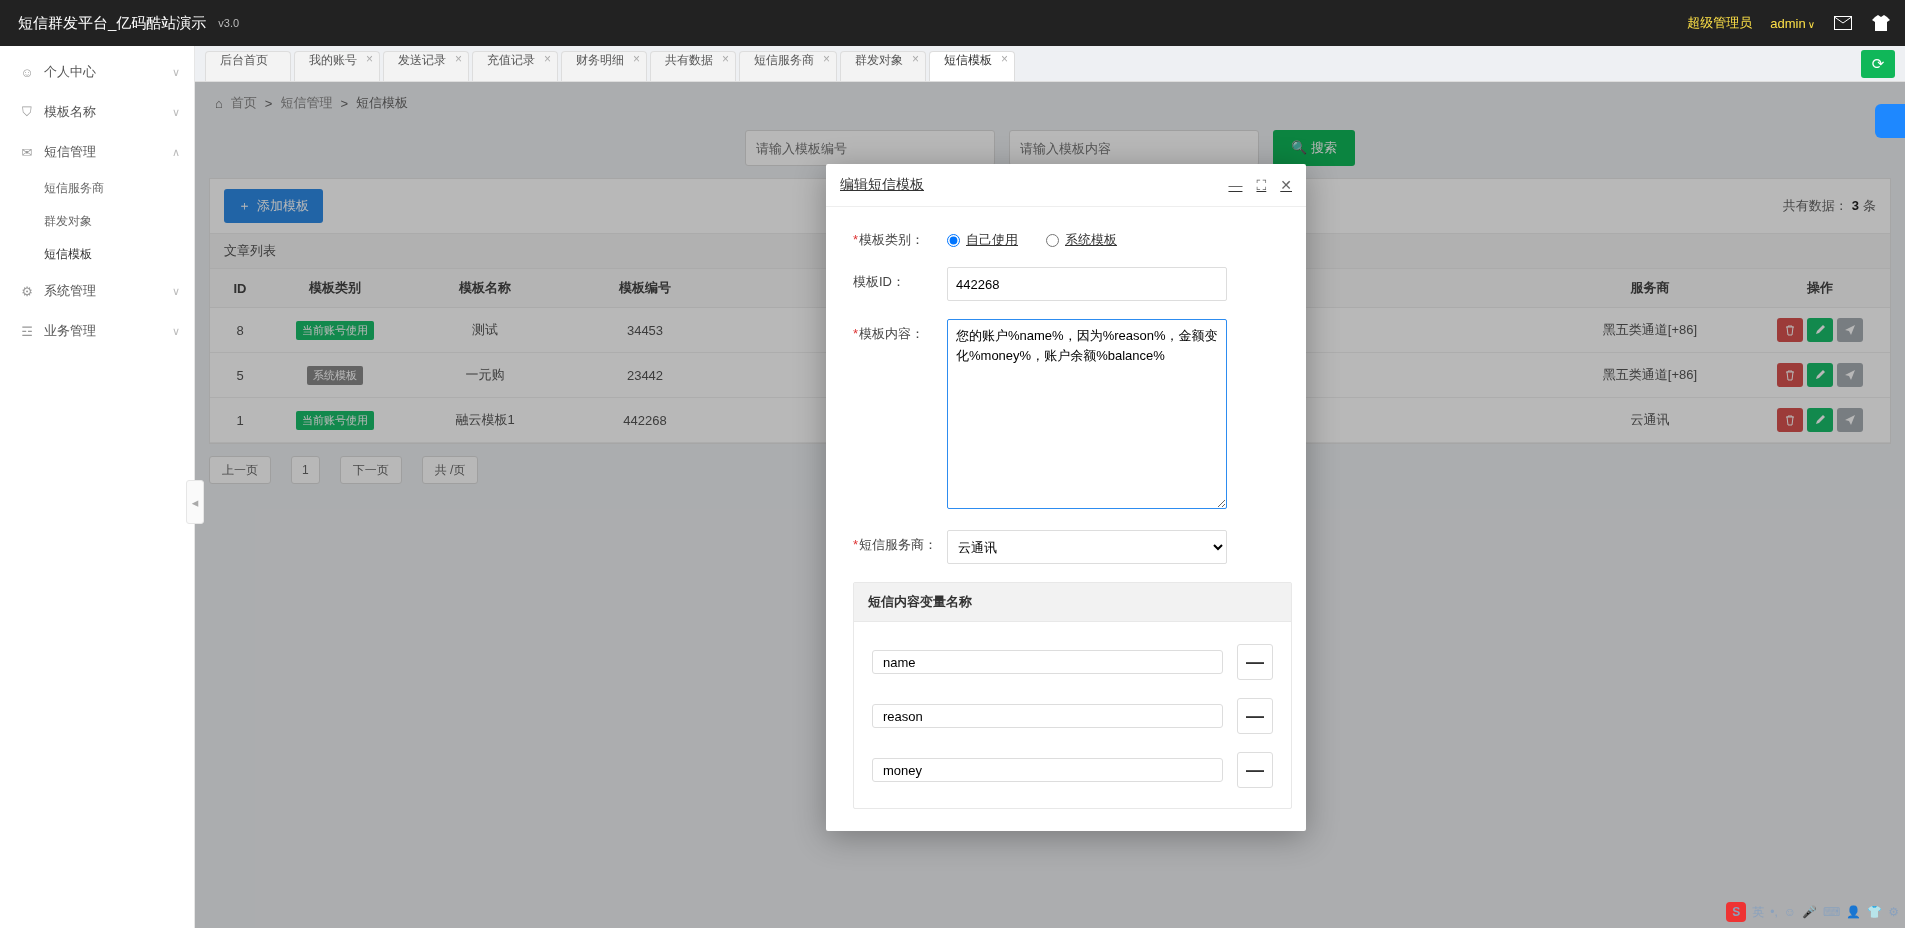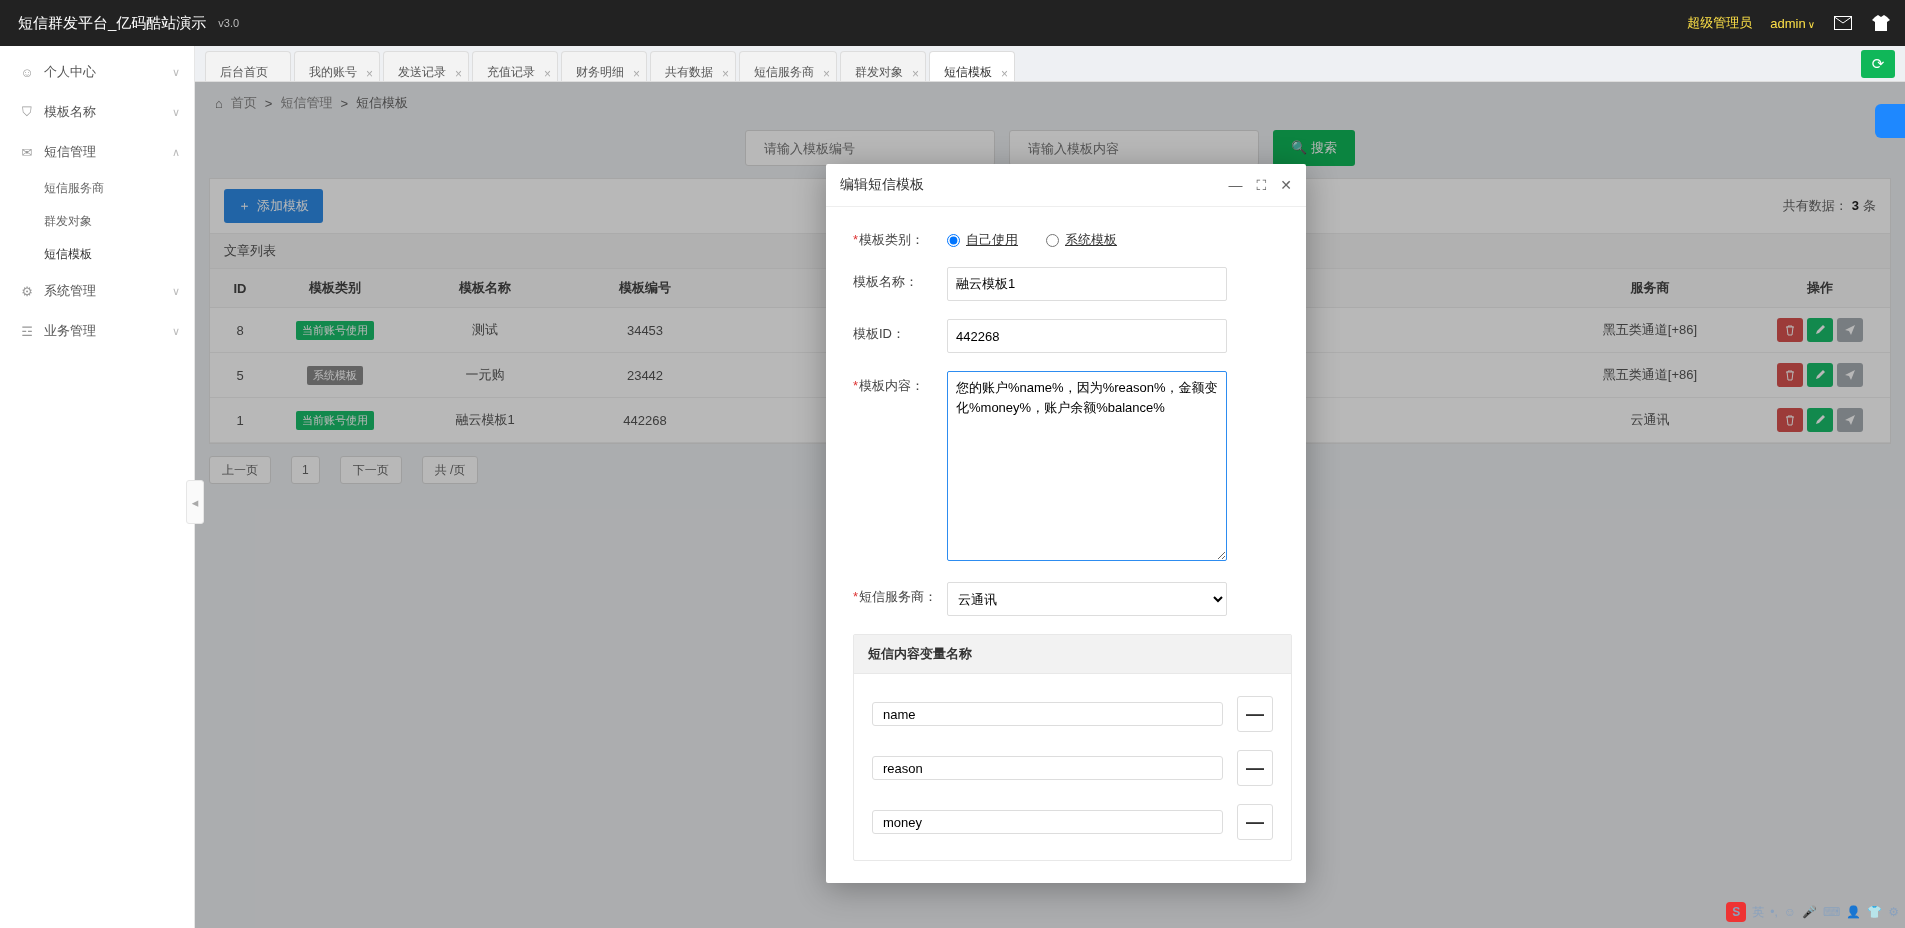--- a/index.html
+++ b/index.html
@@ -20,35 +20,35 @@
   .side-sub { padding:8px 16px 8px 44px; color:#666; cursor:pointer; font-size:12px;}
   .side-sub.active { color:#333; }
 
   .collapse-handle { position:fixed; left:195px; top:480px; transform:translate(-50%,0); width:18px; height:44px; background:#fafafa; border:1px solid #e6e6e6; border-radius:3px; display:flex; align-items:center; justify-content:center; color:#aaa; z-index:6;}
 
   
   .main { position:fixed; top:46px; left:195px; right:0; bottom:0; background:#eef0f3; }
 
   
   .tabs { height:36px; display:flex; align-items:flex-end; padding-left:10px; background:#eef0f3; gap:0; border-bottom:1px solid #ddd;}
-  .tab { height:30px; padding:0 22px 0 14px; background:#f3f3f3; border:1px solid #ddd; border-bottom:none; border-radius:4px 4px 0 0; margin-right:3px; font-size:12px; color:#555; display:flex; align-items:flex-end; position:relative; cursor:pointer;}
+  .tab { height:30px; padding:0 22px 0 14px; background:#f3f3f3; border:1px solid #ddd; border-bottom:none; border-radius:4px 4px 0 0; margin-right:3px; font-size:12px; color:#555; display:flex; align-items:flex-start; position:relative; cursor:pointer;}
   .tab .x { position:absolute; right:6px; color:#aaa; font-size:12px;}
   .tab.active { background:#fff; color:#333; }
   .refresh-btn { margin-left:auto; margin-right:10px; height:28px; width:34px; background:#10b759; border-radius:3px; display:flex; align-items:center; justify-content:center; color:#fff; font-size:15px; align-self:center; cursor:pointer; }
 
   .content-wrap { position:absolute; inset:36px 0 0 0; padding:0 0 0 0;}
 
   
   .dim { position:absolute; inset:0; background:rgba(0,0,0,0.28); z-index:20;}
 
   .crumb { padding:12px 20px 10px; color:#666; font-size:13px; display:flex; align-items:center; gap:8px;}
   .crumb .hi { color:#888; }
 
   .searchbar { display:flex; align-items:center; gap:14px; padding:8px 20px 12px; justify-content:center; }
-  .sinput { width:250px; height:36px; border:1px solid #ddd; border-radius:3px; padding:0 18px; font-size:13px;}
+  .sinput { width:250px; height:36px; border:1px solid #ddd; border-radius:3px; padding:0 10px; font-size:13px;}
   .sbtn { height:36px; padding:0 18px; background:#10b759; color:#fff; border:none; border-radius:3px; font-size:13px; cursor:pointer;}
 
   .page-panel { background:#fff; margin:0 14px; padding:0; border:1px solid #e6e6e6;}
   .panel-top { display:flex; align-items:center; justify-content:space-between; padding:10px 14px; }
   .add-btn { background:#2f8be6; color:#fff; border:none; height:34px; padding:0 14px; border-radius:3px; font-size:13px; display:flex; align-items:center; gap:6px; cursor:pointer;}
   .cnt { color:#666; font-size:13px;}
   .cnt b { color:#222; margin:0 4px;}
 
   .list-title { background:#f6f6f6; padding:8px 14px; font-size:13px; color:#555; border-top:1px solid #eee; border-bottom:1px solid #eee;}
 
@@ -60,21 +60,21 @@
   .row-actions { display:flex; gap:4px; justify-content:center; }
   .ib { width:26px; height:24px; border-radius:3px; display:inline-flex; align-items:center; justify-content:center; color:#fff; font-size:12px; cursor:pointer;}
   .ib.red{background:#d9534f;} .ib.gr{background:#19be6b;} .ib.gy{background:#a7adb3;}
 
   .pager { display:flex; gap:20px; padding:12px 14px;}
   .pbtn { height:28px; padding:0 12px; border:1px solid #ddd; background:#fff; border-radius:3px; display:flex; align-items:center; color:#666; font-size:12px; cursor:pointer;}
   .pbtn.solo{padding:0 10px;}
 
   
   .modal { position:absolute; top:164px; left:826px; width:480px; background:#fff; border-radius:2px; box-shadow:0 6px 32px rgba(0,0,0,0.3); z-index:50; }
-  .modal-hd { display:flex; align-items:center; justify-content:space-between; padding:12px 14px; border-bottom:1px solid #eee; font-size:14px; color:#333;}
+  .modal-hd { display:flex; align-items:center; justify-content:space-between; padding:12px 14px; border-bottom:1px solid #eee; font-size:14px; color:#333;text-decoration:underline;}
   .modal-hd .ctrls { display:flex; gap:14px; color:#666; font-size:14px;}
   .modal-body { max-height:690px; overflow:auto; padding:18px 14px 8px;margin-left:13px; }
   .mf-row { display:flex; align-items:flex-start; margin-bottom:18px; font-size:13px;}
   .mf-lab { width:94px; flex-shrink:0; color:#444; padding-top:6px;}
   .mf-lab .req { color:#d33; margin-right:1px;}
   .mf-val { flex:1;}
   .tin { width:280px; height:34px; border:1px solid #ddd; border-radius:2px; padding:0 8px; font-size:13px;}
   .tta { width:280px; height:190px; border:1px solid #2d8cf0; border-radius:2px; padding:6px 8px; font-size:13px; line-height:1.5; font-family:inherit; resize:both;}
   .sel { width:280px; height:34px; border:1px solid #ddd; border-radius:2px; padding:0 6px; font-size:13px; background:#fff;}
   .radio-wrap { display:flex; gap:28px; padding-top:6px;text-decoration:underline;}
@@ -345,24 +345,20 @@
             <input type="radio" name="t" checked="" style="">
             <span>自己使用</span>
           </label>
         <label>
             <input type="radio" name="t" style="">
             <span>系统模板</span>
           </label>
       </div>
     </div>
 
-    <div class="mf-row">
-      <div class="mf-lab">模板名称：</div>
-      <div class="mf-val"><input class="tin" value="融云模板1" style=""></div>
-    </div>
 
     <div class="mf-row">
       <div class="mf-lab">模板ID：</div>
       <div class="mf-val"><input class="tin" value="442268" style=""></div>
     </div>
 
     <div class="mf-row">
       <div class="mf-lab"><span class="req">*</span><span>模板内容：</span></div>
       <div class="mf-val"><textarea class="tta" style="">您的账户%name%，因为%reason%，金额变化%money%，账户余额%balance%</textarea></div>
     </div>

